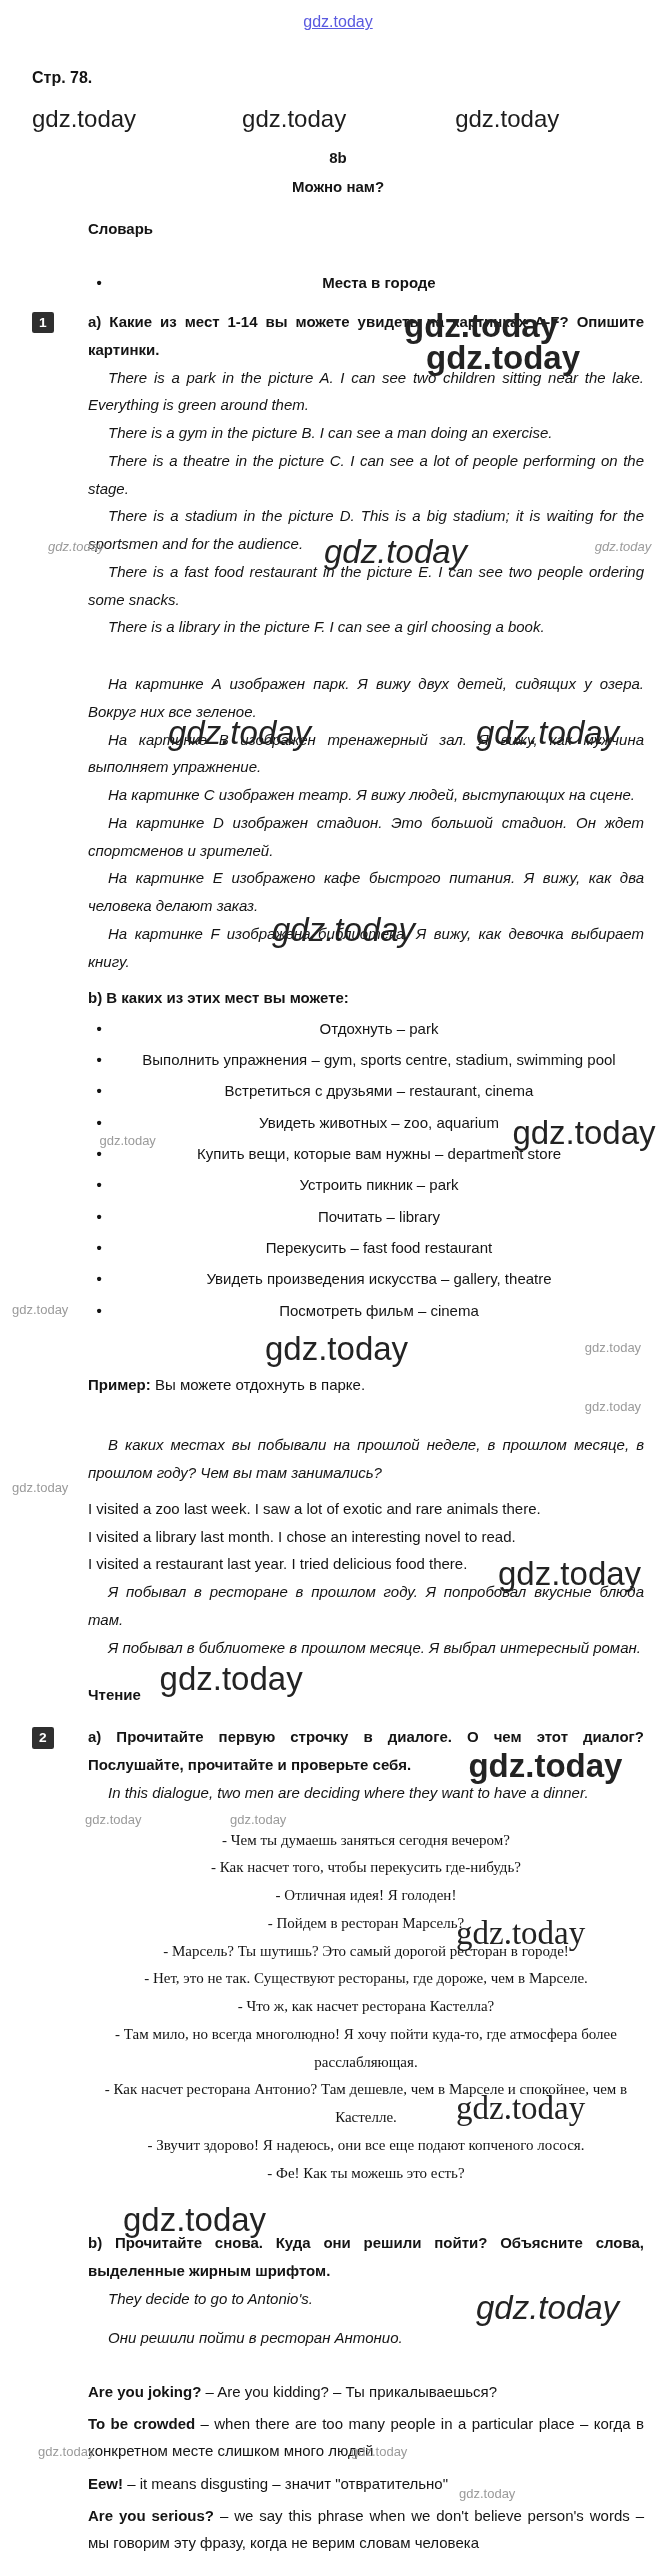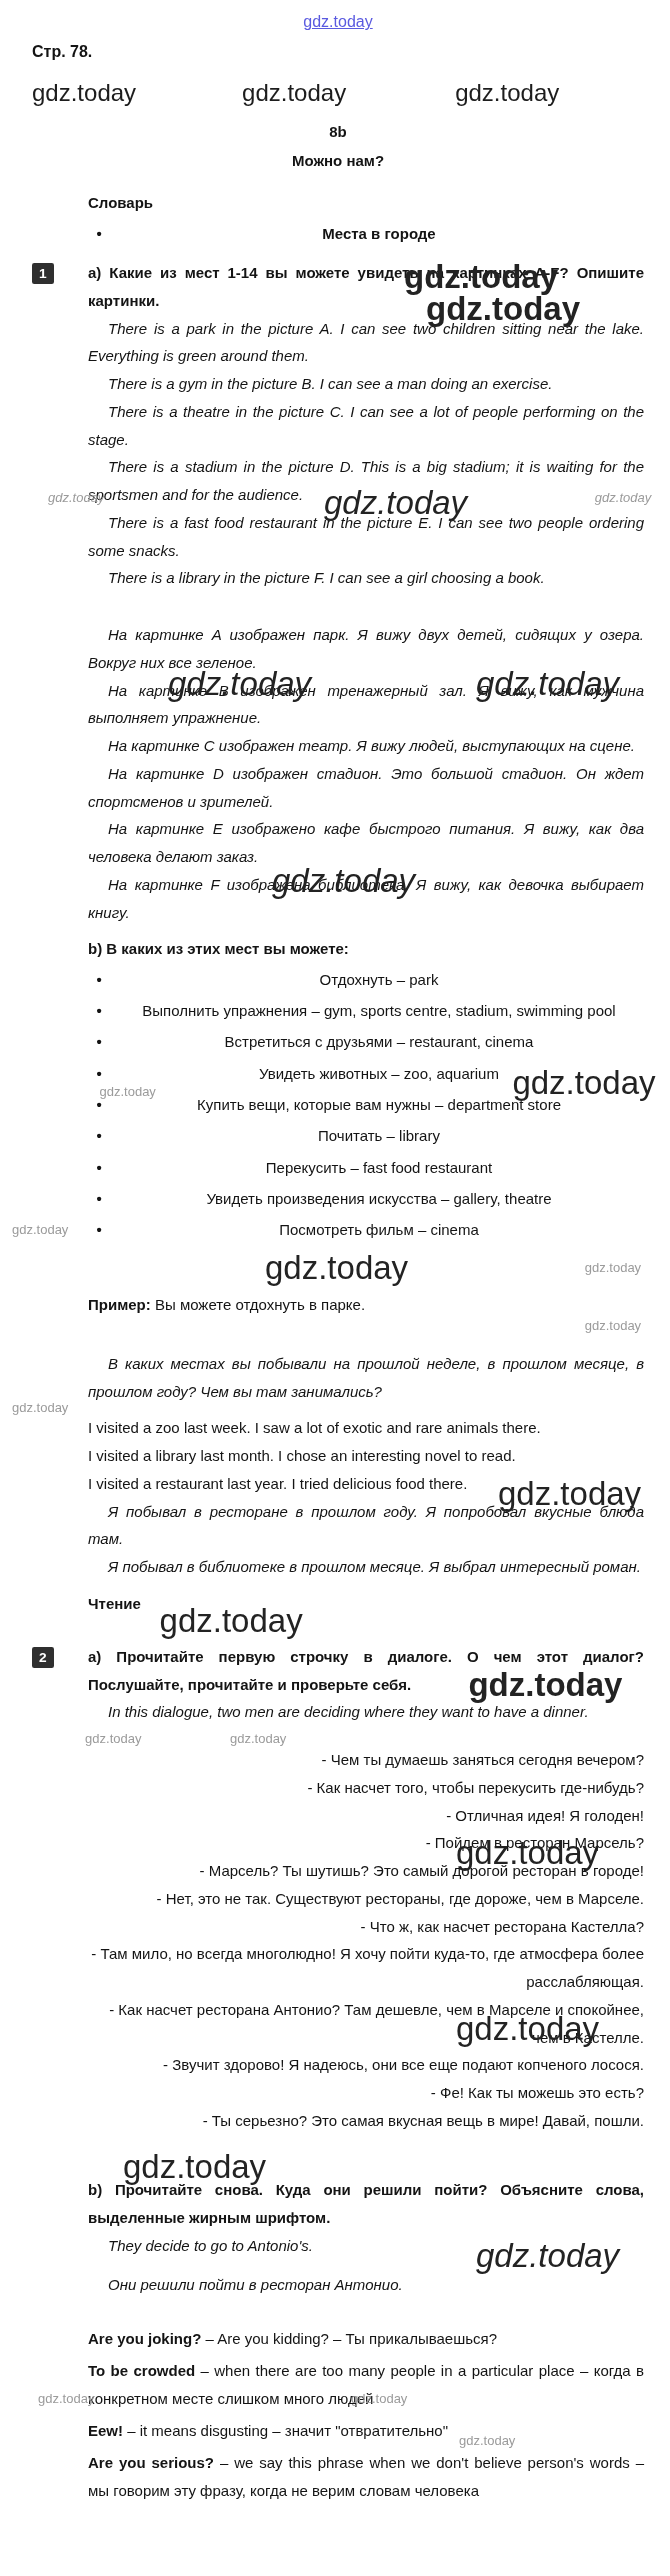--- a/index.html
+++ b/index.html
@@ -1,27 +1,27 @@
 <!DOCTYPE html>
 <html style="font-size:11.5px"><head>
 <meta charset="utf-8">
 <style>
   * { margin:0; padding:0; box-sizing:border-box; }
   html,body { background:#ffffff; }
   body { font-family:"Liberation Sans","DejaVu Sans",sans-serif; color:#141414; }
   .page { position:relative; width:670px; height:2576px; margin:0 auto;
           padding:7.2px 26px 0 32px; font-size:15px; line-height:1.85; overflow:hidden; }
   .center { text-align:center; }
-  .bold { font-weight:bold; }
+  .bold { font-weight:bold;margin-top:26px; }
   .content { margin-left:56px; }
   .rel { position:relative; }
   p.jp { text-align:justify; text-indent:20px;font-style:italic; }
   p.jt { text-align:justify; font-weight:bold; }
   p.noind { text-indent:0; }
-  .dline { text-align:right; }
+  .dline { text-align:center;font-family:Liberation Serif, serif; }
   .sec-h { margin-top:14.4px; }
   .page-label { font-size:16px; }
   .mod { margin-top:2.9px; }
   .ttl { margin-top:1.4px;text-align:center; }
 
   
   .wm { white-space:nowrap; }
   .wm-link { font-size:16px; color:#5a5ae0; text-decoration:underline; }
   .wm-med  { font-size:24px; color:#1d1d1d; }
   .wm-big  { font-size:33px; color:#232323; }
@@ -125,20 +125,21 @@
       <ul class="vlist">
         <li><span>Отдохнуть – park</span></li>
         <li><span>Выполнить упражнения – gym, sports centre, stadium, swimming pool</span></li>
         <li><span>Встретиться с друзьями – restaurant, cinema</span></li>
         <li class="rel">
           <span>Увидеть животных – zoo, aquarium</span>
           <span class="wm wm-big wm-abs" style="right:-11.5px; top:-7.2px;">gdz.today</span>
           <span class="wm wm-small wm-abs" style="left:11.5px; top:20px;">gdz.today</span>
         </li>
         <li><span>Купить вещи, которые вам нужны – department store</span></li>
+        <li><span>Устроить пикник – park</span></li>
         <li><span>Почитать – library</span></li>
         <li><span>Перекусить – fast food restaurant</span></li>
         <li><span>Увидеть произведения искусства – gallery, theatre</span></li>
         <li class="rel">
           <span>Посмотреть фильм – cinema</span>
           <span class="wm wm-small wm-abs" style="left:-76px; top:1.4px;">gdz.today</span>
         </li>
       </ul>
 
       <div class="wm-line">
@@ -159,21 +160,21 @@
         <p class="noind">I visited a library last month. I chose an interesting novel to read.</p>
         <p class="noind rel">
           <span>I visited a restaurant last year. I tried delicious food there.</span>
           <span class="wm wm-big wm-abs" style="right:2.9px; top:-7.2px;">gdz.today</span>
         </p>
       </div>
 
       <p class="jp">Я побывал в ресторане в прошлом году. Я попробовал вкусные блюда там.</p>
       <p class="jp">Я побывал в библиотеке в прошлом месяце. Я выбрал интересный роман.</p>
 
-      <div class="mt12" style="display:flex; align-items:flex-start; height:39px;">
+      <div class="mt12" style="display:flex; align-items:flex-end; height:39px;">
         <span class="bold">Чтение</span>
         <span class="wm wm-big" style="margin-left:18.7px;">gdz.today</span>
       </div>
 
     </div>
   </section>
 
   <section class="task mt20">
     <div class="badge">2</div>
     <div class="content">
@@ -199,21 +200,20 @@
         <p class="dline">- Марсель? Ты шутишь? Это самый дорогой ресторан в городе!</p>
         <p class="dline">- Нет, это не так. Существуют рестораны, где дороже, чем в Марселе.</p>
         <p class="dline">- Что ж, как насчет ресторана Кастелла?</p>
         <p class="dline">- Там мило, но всегда многолюдно! Я хочу пойти куда-то, где атмосфера более расслабляющая.</p>
         <p class="dline rel">
           <span>- Как насчет ресторана Антонио? Там дешевле, чем в Марселе и спокойнее, чем в Кастелле.</span>
           <span class="wm wm-big wm-abs" style="left:368px; bottom:-7.2px;">gdz.today</span>
         </p>
         <p class="dline">- Звучит здорово! Я надеюсь, они все еще подают копченого лосося.</p>
         <p class="dline">- Фе! Как ты можешь это есть?</p>
-        <p class="dline">- Ты серьезно? Это самая вкусная вещь в мире! Давай, пошли.</p>
       </div>
 
       <div class="wm-line2">
         <span class="wm wm-big lead">gdz.today</span>
       </div>
 
       <p class="jt">b) Прочитайте снова. Куда они решили пойти? Объясните слова, выделенные жирным шрифтом.</p>
 
       <p class="jp rel">
         <span>They decide to go to Antonio's.</span>

